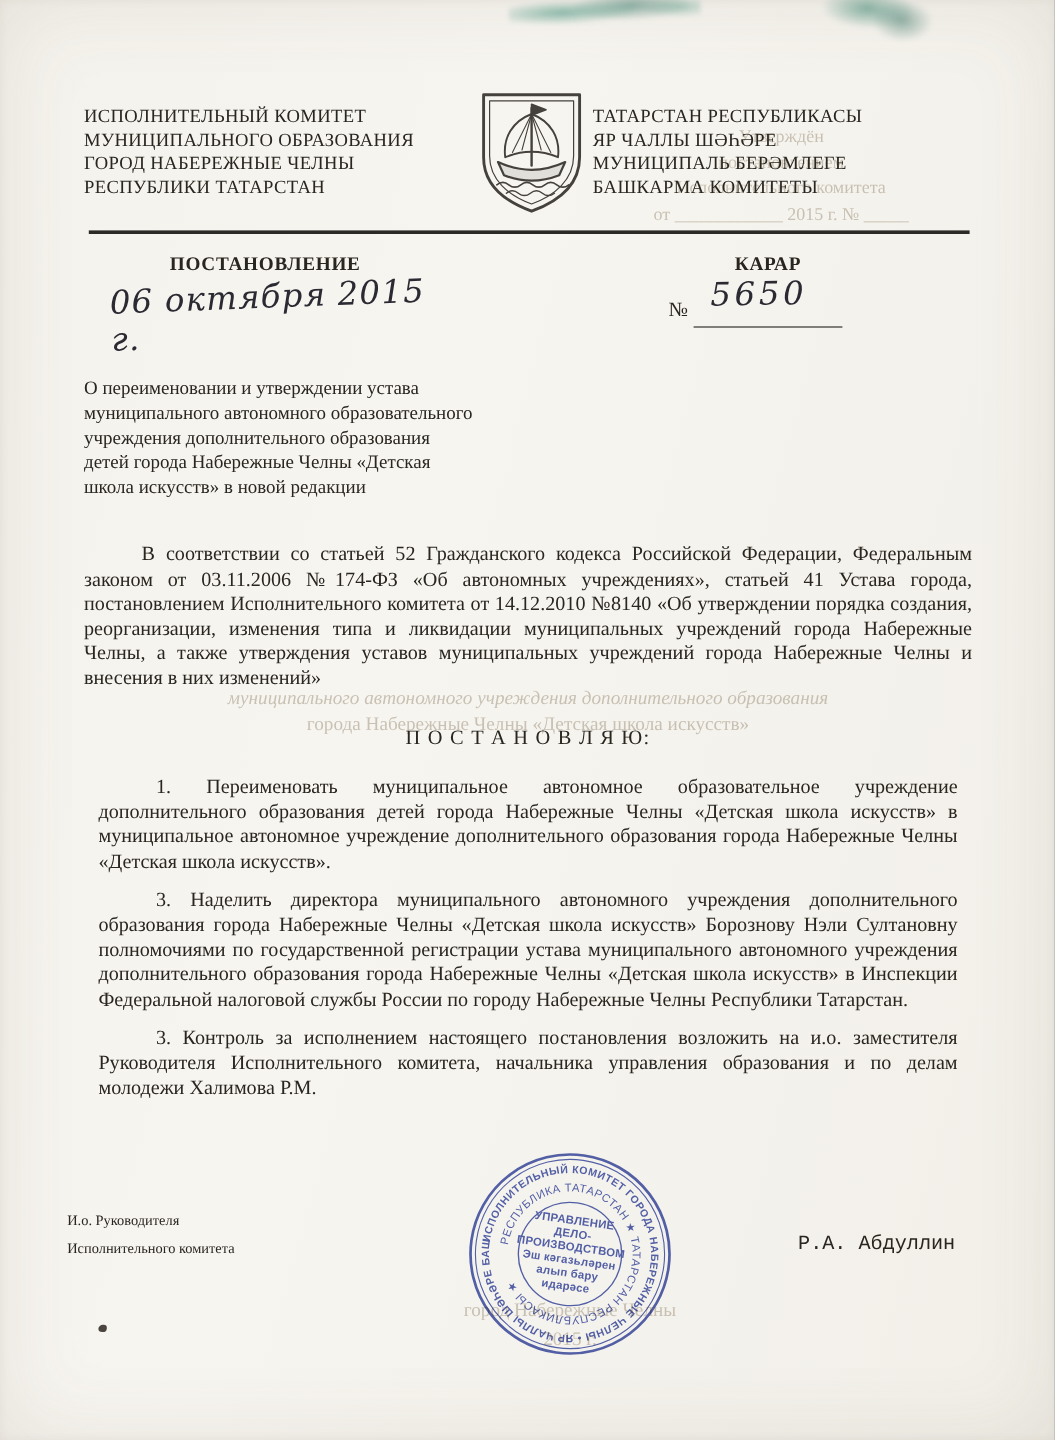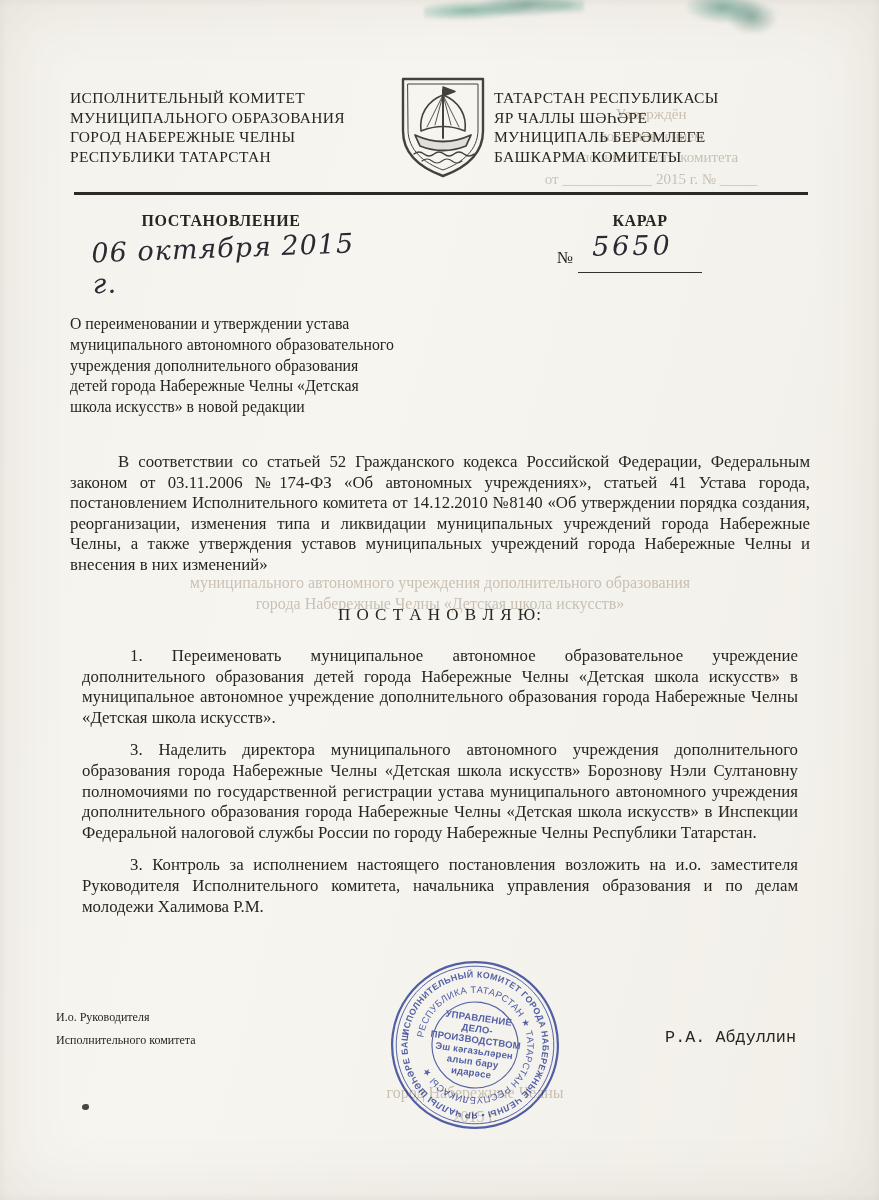--- a/index.html
+++ b/index.html
@@ -65,21 +65,21 @@
   
   .sig-pos{left:56px;top:1006px;width:280px;font-size:12px;line-height:22.5px;white-space:pre-line;z-index:2;}
   .sig-name{left:636px;top:1028px;width:160px;font-size:16.8px;text-align:right;z-index:2;font-family:Liberation Mono, monospace;}
 
   
   .ghost{
     color:var(--ghost,#8a7a62);opacity:.42;z-index:1;
     filter:blur(.4px);
   }
   .ghost-top{left:505px;top:104px;width:292px;font-size:15px;line-height:21.5px;text-align:center;white-space:pre-line;}
-  .ghost-mid1{left:85px;top:574px;width:710px;font-size:16px;text-align:center;}
+  .ghost-mid1{left:85px;top:574px;width:710px;font-size:16px;text-align:center;font-style:italic;}
   .ghost-mid2{left:85px;top:595px;width:710px;font-size:16px;text-align:center;}
   .ghost-bot1{left:310px;top:1084px;width:330px;font-size:16px;text-align:center;}
   .ghost-bot2{left:310px;top:1108px;width:330px;font-size:16px;text-align:center;}
 
   
   .stamp{
     left:388px;top:958px;width:174px;height:174px;
     transform:rotate(8deg);
     mix-blend-mode:multiply;opacity:.88;z-index:3;
     color:var(--stamp-blue,#3e4ea8);

